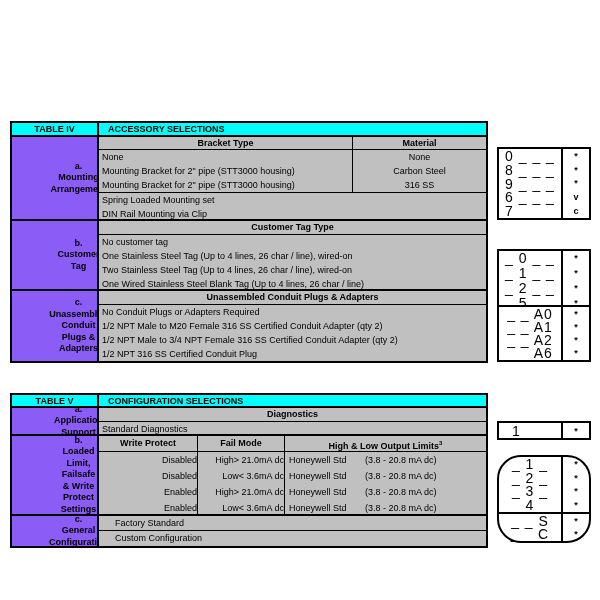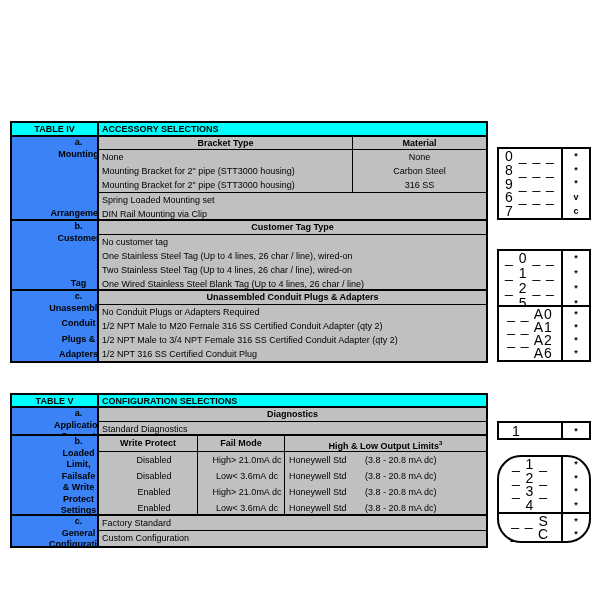--- a/index.html
+++ b/index.html
@@ -7,23 +7,23 @@
         font-family:"Liberation Sans",sans-serif;color:#000;margin-top:37px;}
 
   
   .tbl{position:absolute;display:grid;border:2px solid #000;box-sizing:content-box;}
   #t4{left:10px;top:84px;width:474px;grid-template-columns:87px 1fr;grid-template-rows:14px 84px 70px 70px;}
   #t5{left:10px;top:356px;width:474px;grid-template-columns:87px 1fr;grid-template-rows:13px 28px 80px 30px;}
   .cell{box-sizing:border-box;overflow:hidden;}
   .cyan{background:#00ffff;}
   .title{font-weight:bold;font-size:9px;display:flex;align-items:center;border-bottom:2px solid #000;}
   .title.lblc{justify-content:center;border-right:2px solid #000;}
-  .title.mainc{padding-left:3px;}
-  .seclabel{background:#3b82f6;border-right:2px solid #000;border-bottom:2px solid #000;
-            display:flex;flex-direction:column;justify-content:space-between;align-items:center;
+  .title.mainc{padding-left:9px;}
+  .seclabel{background:#8b5cf6;border-right:2px solid #000;border-bottom:2px solid #000;
+            display:flex;flex-direction:column;justify-content:center;align-items:center;
             font-weight:bold;font-size:9px;line-height:11.5px;text-align:center;padding-left:48px;}
   .content{background:#c0c0c0;border-bottom:2px solid #000;font-size:9px;}
   .lastrow{border-bottom:none;}
 
   .grphdr{height:14px;line-height:13px;text-align:center;font-weight:bold;
           border-bottom:1px solid #000;box-sizing:border-box;}
   .r{height:14px;line-height:14px;padding-left:3px;white-space:nowrap;overflow:hidden;}
 
   .subhdr{display:flex;height:13px;border-bottom:1px solid #000;box-sizing:border-box;
           font-weight:bold;text-align:center;line-height:12px;}
@@ -33,24 +33,24 @@
   .bg-left{width:254px;border-right:1px solid #000;box-sizing:border-box;}
   .bg-right{flex:1;text-align:center;}
   .bg-right .r{padding-left:0;}
 
   .t5hdr{display:flex;height:16px;line-height:15px;border-bottom:1px solid #000;
          box-sizing:border-box;font-weight:bold;text-align:center;}
   .colwp{width:99px;border-right:1px solid #000;box-sizing:border-box;}
   .colfm{width:87px;border-right:1px solid #000;box-sizing:border-box;}
   .colhl{flex:1;}
   .t5r{display:flex;height:16px;line-height:16px;}
-  .t5r .colwp,.t5r .colfm{padding-left:12px;text-align:center;white-space:nowrap;overflow:hidden;}
+  .t5r .colwp,.t5r .colfm{padding-left:12px;text-align:right;white-space:nowrap;overflow:hidden;}
   .t5r .colhl{padding-left:4px;text-align:left;white-space:nowrap;overflow:hidden;}
   .std{display:inline-block;width:76px;}
-  .r15{height:15px;line-height:15px;padding-left:3px;white-space:nowrap;overflow:hidden;}
+  .r15{height:15px;line-height:15px;padding-left:16px;white-space:nowrap;overflow:hidden;}
   .rsep{border-bottom:1px solid #000;box-sizing:border-box;}
   sup{font-size:6px;}
 
   
   .codebox{position:absolute;left:497px;width:94px;border:2px solid #000;background:#ffffff;
            display:flex;flex-direction:column;box-sizing:border-box;}
   .cbr{flex:1;display:flex;min-height:0;}
   .cbc{flex:1;display:flex;align-items:center;justify-content:center;
        font-size:14px;letter-spacing:1px;white-space:pre;}
   .cbs{width:28px;border-left:2px solid #000;box-sizing:border-box;display:flex;

